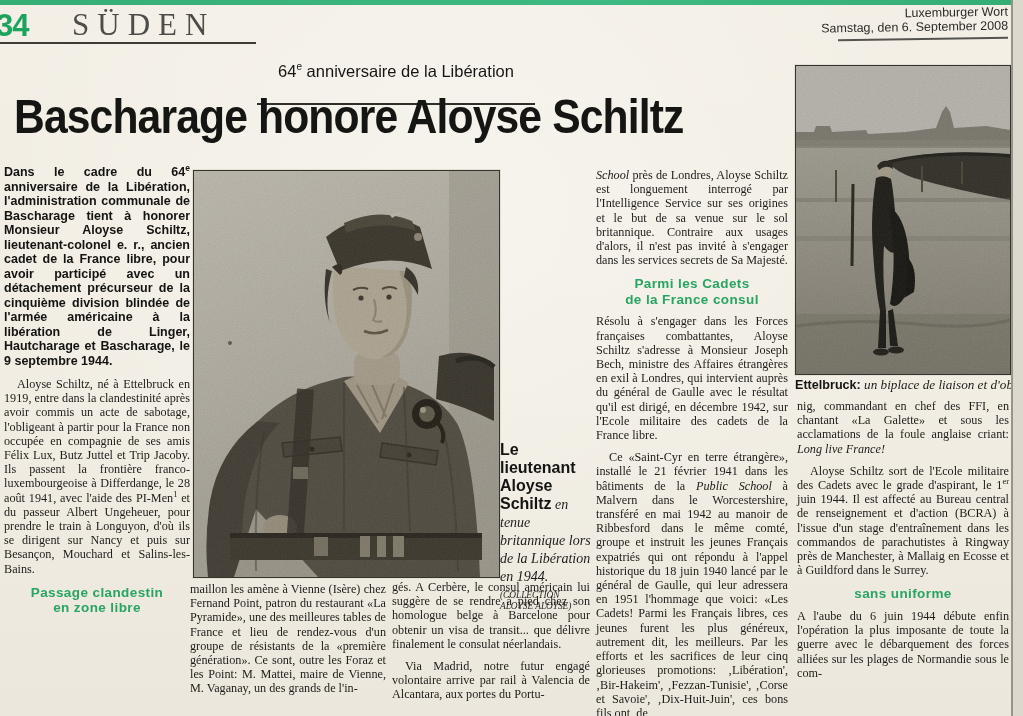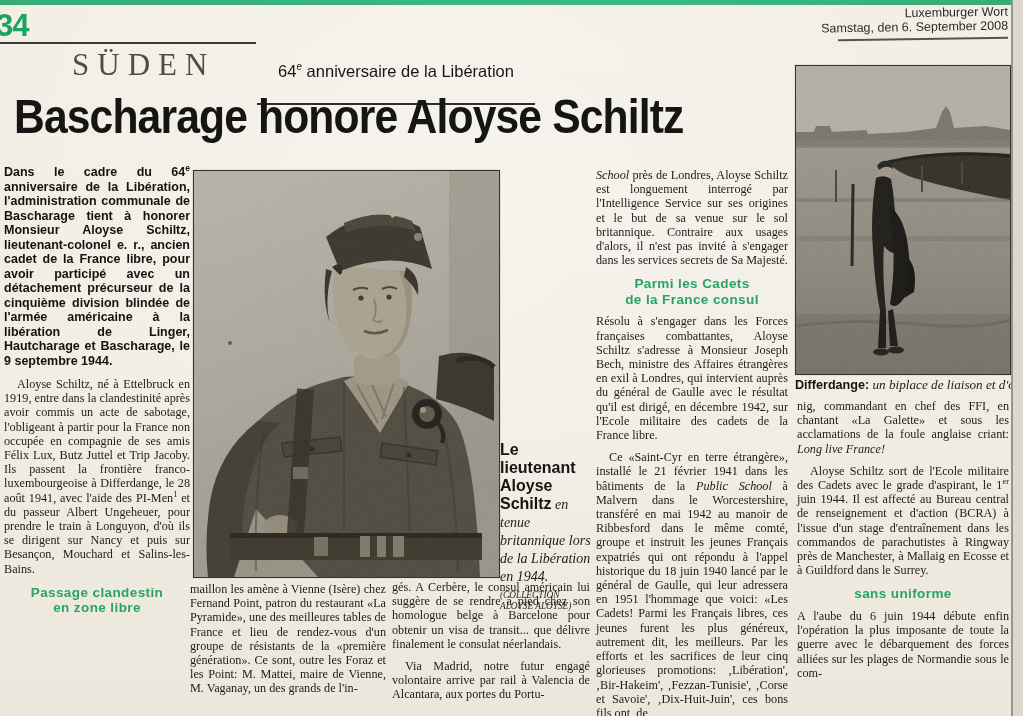--- a/index.html
+++ b/index.html
@@ -9,21 +9,21 @@
       radial-gradient(ellipse at 45% 30%, rgba(255,255,255,.35), rgba(0,0,0,0) 60%),
       linear-gradient(180deg,#f3efe6 0%,#f1ede3 55%,#ece7dc 100%);
     font-family:"Liberation Serif",serif;color:#1d1c1a;
   }
   
   .topbar{position:absolute;left:0;top:0;width:1023px;height:5px;
     background:linear-gradient(90deg,#35ae74,#3db982 60%,#35ae74);}
   .pageno{position:absolute;left:-4px;top:8px;font-family:"Liberation Sans",sans-serif;
     font-weight:bold;font-size:31px;color:#1ca45e;letter-spacing:-1px;}
   .section-title{position:absolute;left:72px;top:7px;font-family:"Liberation Serif",serif;
-    font-size:31px;color:#4d4c49;letter-spacing:8px;margin-top:40px;}
+    font-size:31px;color:#4d4c49;letter-spacing:8px;}
   .rule-left{position:absolute;left:0;top:42px;width:256px;height:2px;background:#3c3b38;}
   .masthead{position:absolute;left:700px;top:7px;width:308px;text-align:right;
     font-family:"Liberation Sans",sans-serif;font-size:12.5px;line-height:14px;color:#2b2a28;
     transform:rotate(-0.9deg);}
   .rule-right{position:absolute;left:838px;top:38px;width:170px;height:2px;background:#55534f;
     transform:rotate(-0.9deg);}
   
   .kicker{position:absolute;left:257px;top:61px;width:278px;text-align:center;
     font-family:"Liberation Sans",sans-serif;font-size:16.5px;color:#161614;
     padding-bottom:22px;border-bottom:2px solid #2f2e2b;}
@@ -226,21 +226,21 @@
       <path d="M93 140 Q108 150 112 180 Q116 208 108 232 Q100 244 94 238 Q100 200 96 165 Z" fill="#191712"></path>
       <path d="M110 190 Q122 200 118 226 L108 232 Q114 210 110 190 Z" fill="#14130f"></path>
       <path d="M84 245 L82 282 L90 282 L90 245 Z" fill="#1c1a15"></path>
       <path d="M92 245 L94 280 L102 280 L97 243 Z" fill="#1c1a15"></path>
       <ellipse cx="85" cy="286" rx="8" ry="3.5" fill="#23211a"></ellipse>
       <ellipse cx="100" cy="284" rx="8" ry="3.5" fill="#23211a"></ellipse>
       <rect width="214" height="308" filter="url(#grain)" opacity="0.22"></rect>
     </svg>
   </div>
 
-  <div class="fcaption"><span class="cb">Differdange:</span><span class="ci"> un biplace de liaison et d'ob</span></div>
+  <div class="fcaption"><span class="cb">Ettelbruck:</span><span class="ci"> un biplace de liaison et d'ob</span></div>
 
   <div class="col" style="left:797px;top:399px;width:212px;">
     <p class="body"><span>nig, commandant en chef des FFI, en chantant «La Galette» et sous les acclamations de la foule anglaise criant: </span><span class="it">Long live France!</span></p>
     <p class="body indent"><span>Aloyse Schiltz sort de l'Ecole militaire des Cadets avec le grade d'aspirant, le 1</span><sup class="fn">er</sup><span> juin 1944. Il est affecté au Bureau central de renseignement et d'action (BCRA) à l'issue d'un stage d'entraînement dans les commandos de parachutistes à Ringway près de Manchester, à Mallaig en Ecosse et à Guildford dans le Surrey.</span></p>
     <div class="subhead">
       <div>sans uniforme</div>
     </div>
     <p class="body">A l'aube du 6 juin 1944 débute enfin l'opération la plus imposante de toute la guerre avec le débarquement des forces alliées sur les plages de Normandie sous le com-</p>
   </div>
 

